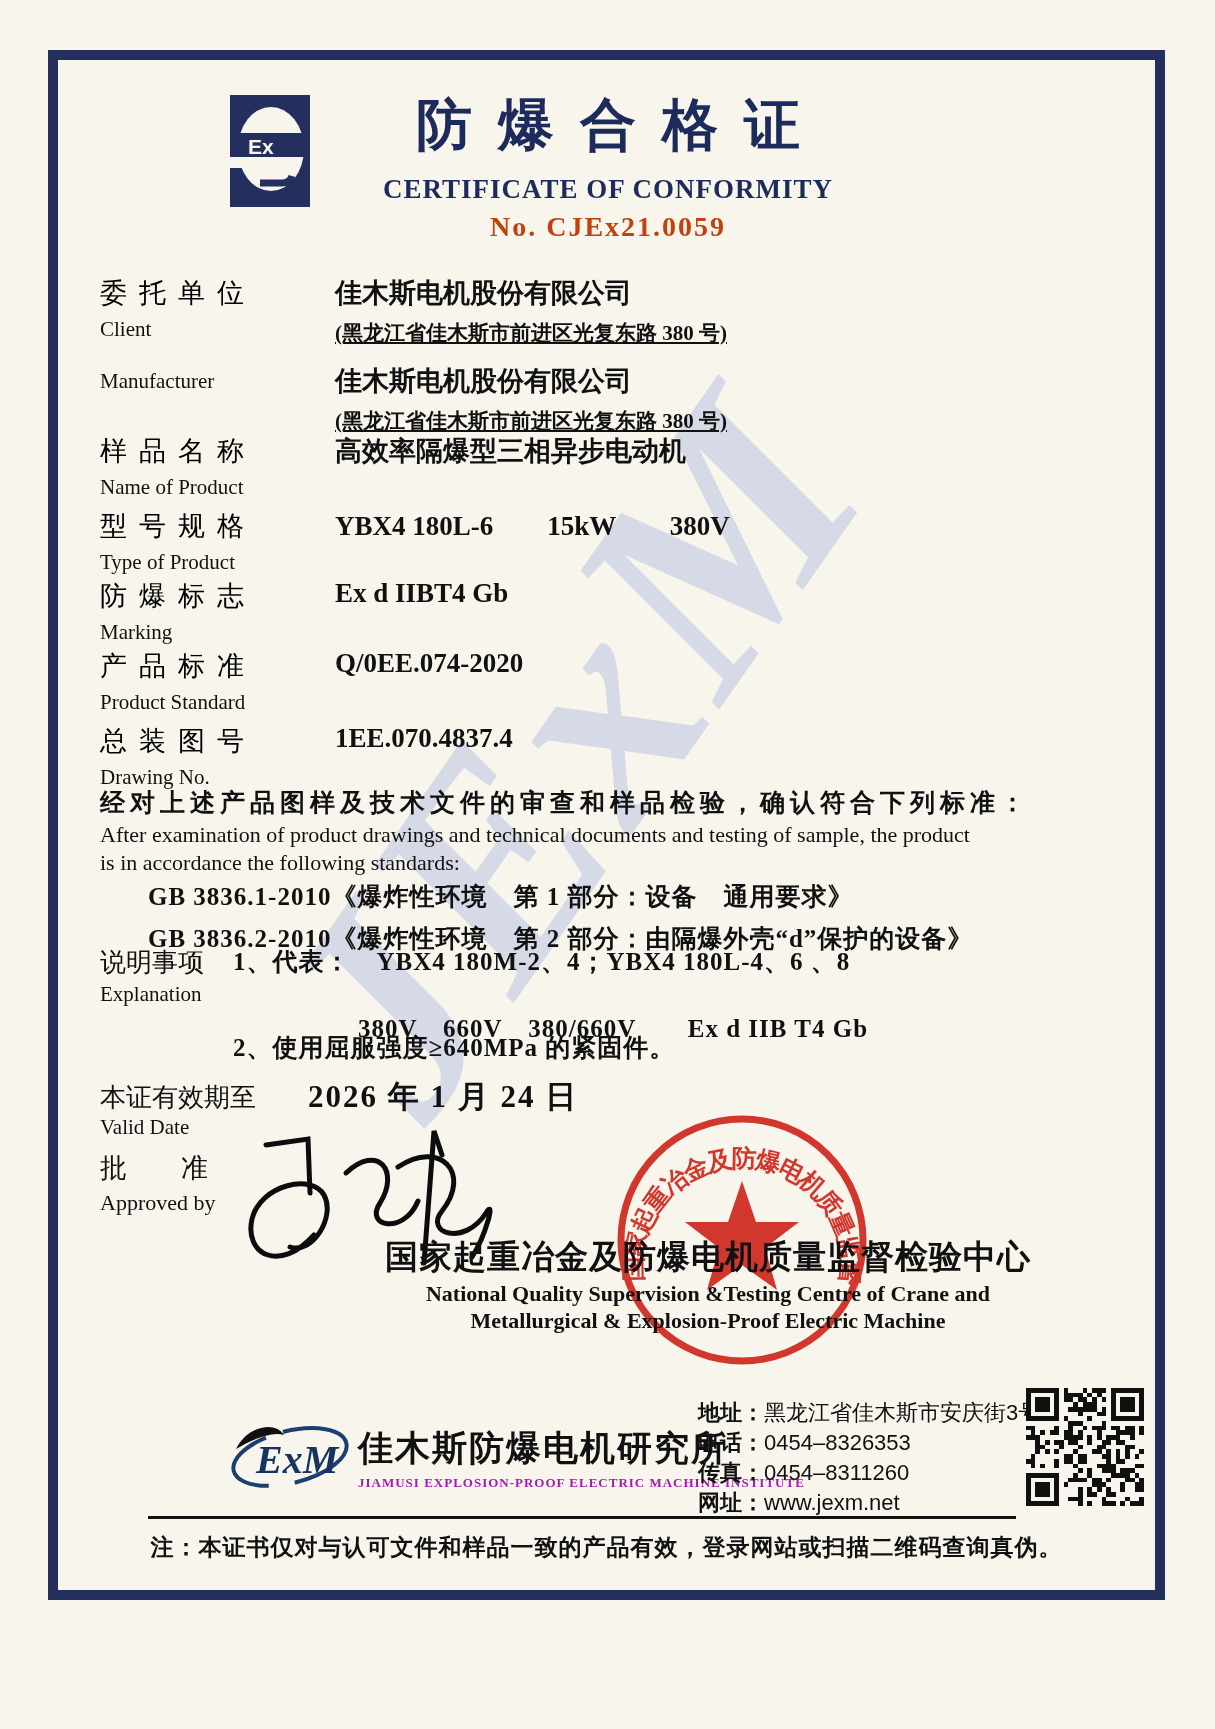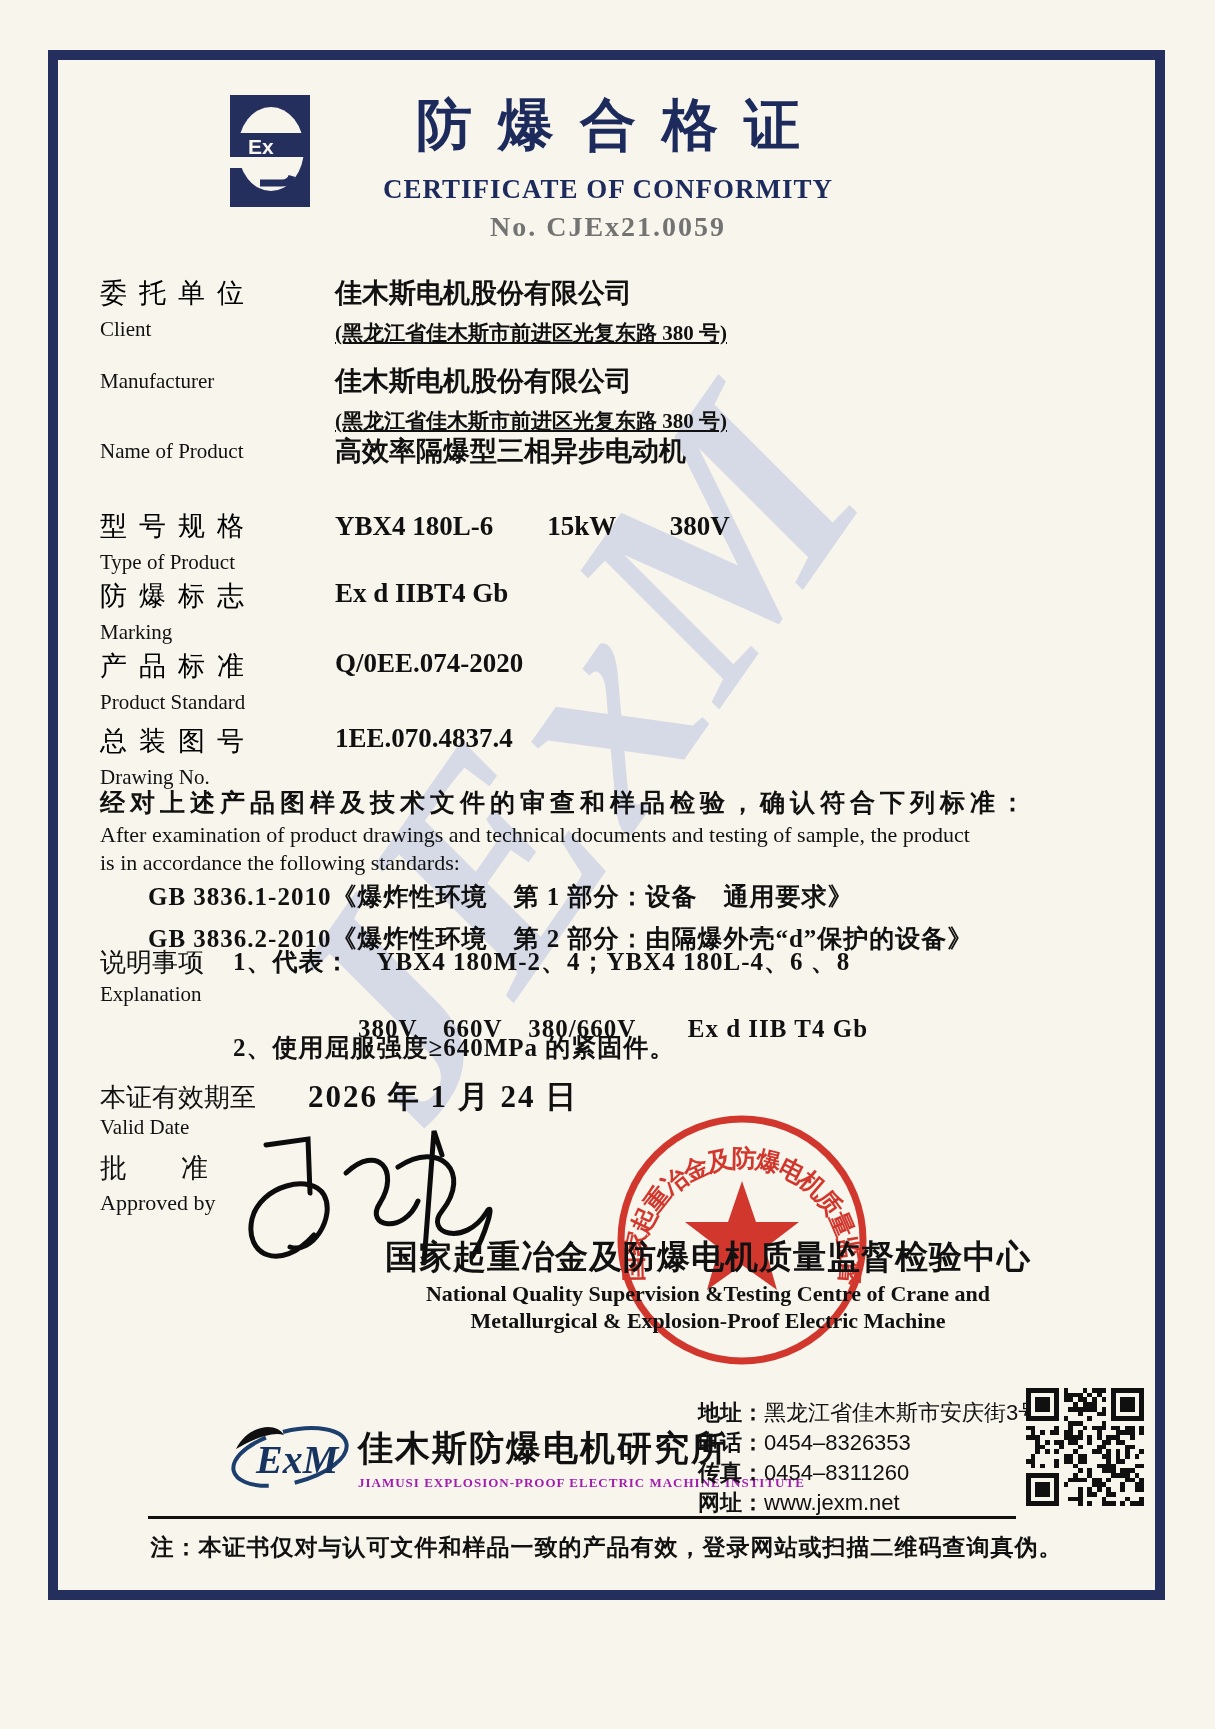--- a/index.html
+++ b/index.html
@@ -13,21 +13,21 @@
              display:flex;align-items:center;justify-content:center;
              transform:rotate(-55deg);font-family:"Liberation Serif",serif;
              font-style:italic;font-weight:bold;font-size:295px;color:#a9b3dd;opacity:.42;
              z-index:1;letter-spacing:8px;}
   
   .logo-ex{left:172px;top:35px;width:80px;height:112px;}
   .header-center{left:250px;top:28px;width:600px;text-align:center;}
   .title-cn{font-family:"Liberation Sans",sans-serif;font-weight:bold;font-size:56px;
             letter-spacing:26px;padding-left:26px;color:#1d2a5c;}
   .title-en{font-size:27px;font-weight:bold;color:#1d2a5c;letter-spacing:1px;margin-top:10px;}
-  .cert-no{font-size:28px;font-weight:bold;color:#737373;letter-spacing:2px;margin-top:6px;}
+  .cert-no{font-size:28px;font-weight:bold;color:#c2410c;letter-spacing:2px;margin-top:6px;}
   
   .row{position:absolute;left:42px;width:1010px;z-index:2;}
   .lbl-cn{font-size:27px;letter-spacing:12px;color:#000;}
   .lbl-en{font-size:21px;margin-top:6px;}
   .val{position:absolute;left:235px;top:0;}
   .v1{font-size:27px;font-weight:bold;white-space:nowrap;}
   .v1.sans{font-family:"Liberation Sans",sans-serif;}
   .v2{font-size:21px;font-weight:bold;margin-top:8px;white-space:nowrap;text-decoration:underline;}
   
   .stmt-cn{font-size:25px;font-weight:bold;letter-spacing:5px;}
@@ -85,20 +85,21 @@
 
     <div class="row" style="top:303px">
       <div class="lbl-en">Manufacturer</div>
       <div class="val">
           <div class="v1 sans">佳木斯电机股份有限公司</div>
         <div class="v2">(黑龙江省佳木斯市前进区光复东路 380 号)</div>
         </div>
     </div>
 
     <div class="row" style="top:373px">
+      <div class="lbl-cn">样品名称</div>
       <div class="lbl-en">Name of Product</div>
       <div class="val">
           <div class="v1 sans">高效率隔爆型三相异步电动机</div>
         </div>
     </div>
 
     <div class="row" style="top:448px">
       <div class="lbl-cn">型号规格</div>
       <div class="lbl-en">Type of Product</div>
       <div class="val">

